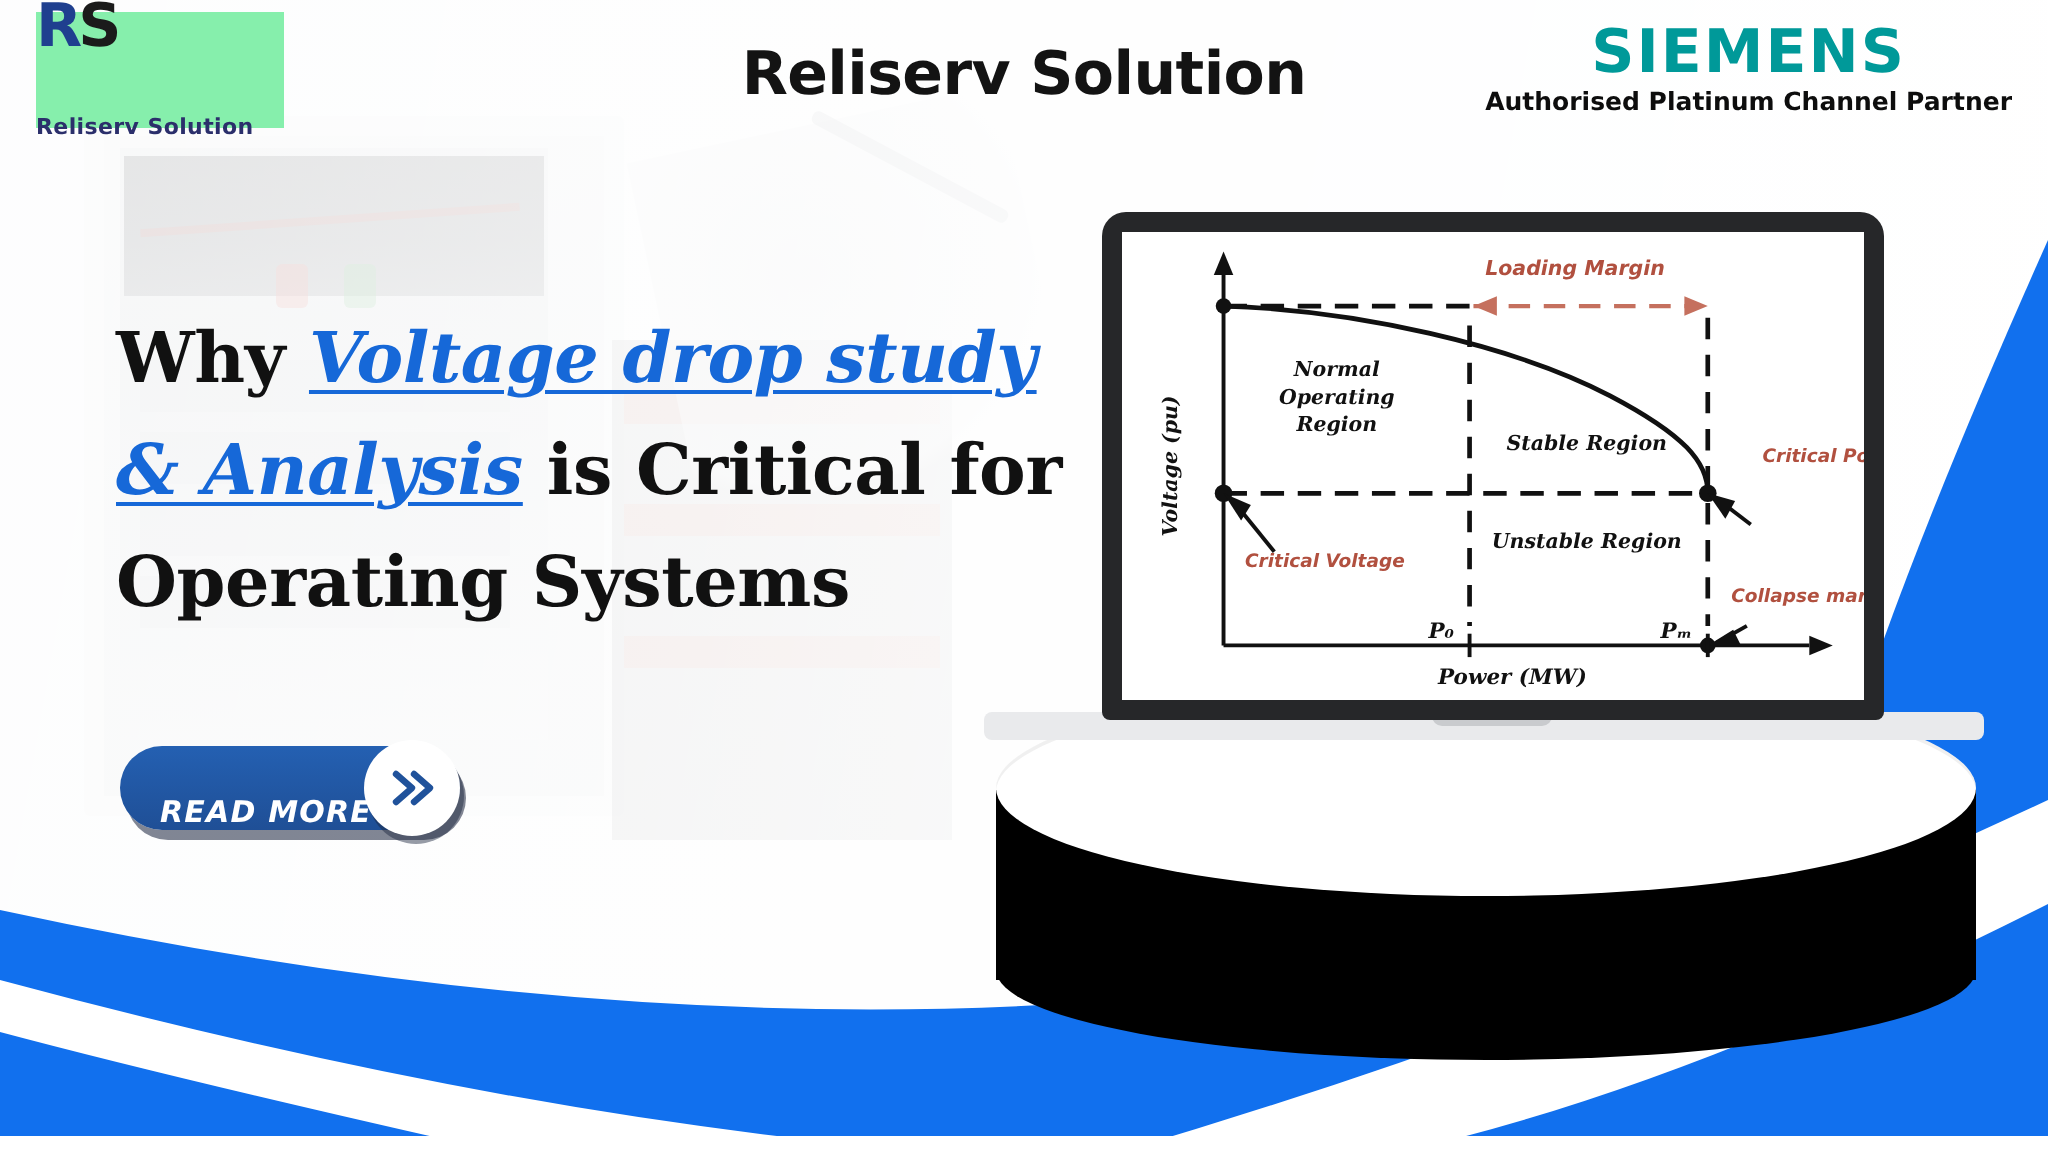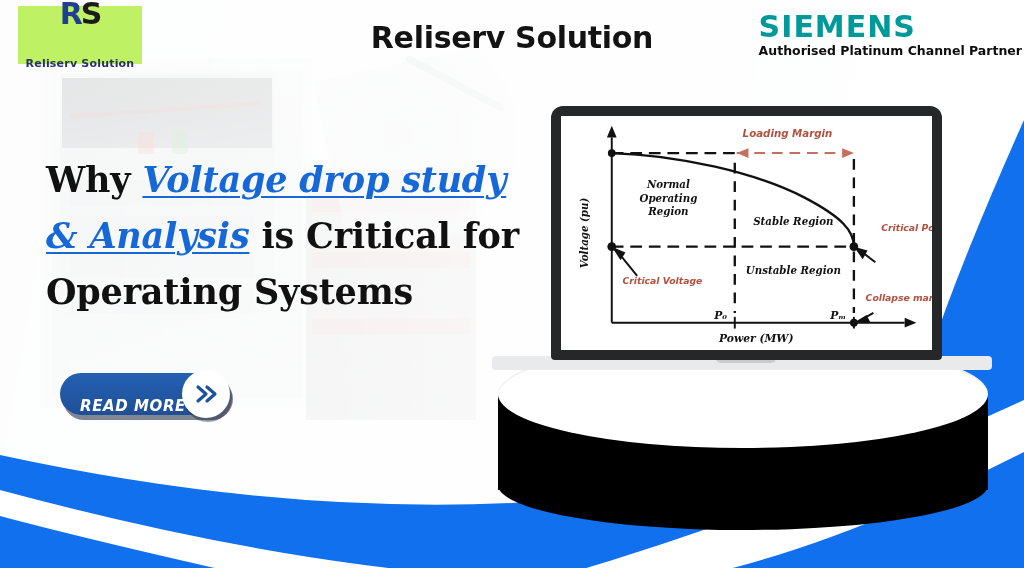--- a/index.html
+++ b/index.html
@@ -33,36 +33,36 @@
   .pen{position:absolute;left:400px;top:80px;width:110px;height:7px;background:#9aa0a6;
      opacity:.5;transform:rotate(28deg);border-radius:3px;}
   .bg-fade{position:absolute;inset:0;
      background:linear-gradient(100deg,rgba(255,255,255,.80) 0%,rgba(255,255,255,.86) 35%,rgba(255,255,255,.93) 60%,rgba(255,255,255,.97) 100%);}
 
   
   .deco{position:absolute;inset:0;pointer-events:none;}
 
   
   .logo-rs{position:absolute;left:18px;top:6px;width:124px;height:58px;
-     background:#bef264;display:flex;flex-direction:column;align-items:center;justify-content:center;gap:28px;}
+     background:#86efac;display:flex;flex-direction:column;align-items:flex-start;justify-content:center;gap:28px;}
   .logo-rs-mark{font-family:"DejaVu Sans",sans-serif;font-weight:bold;font-size:30px;line-height:28px;
      letter-spacing:-2px;color:#1b1b1b;}
   .logo-rs-mark .r{color:#1f3f8f;}
   .logo-rs-word{font-family:"DejaVu Sans",sans-serif;font-size:11px;font-weight:bold;color:#2b2f6b;letter-spacing:.2px;margin-top:1px;}
 
   .site-title{position:absolute;left:0;right:0;top:20px;text-align:center;
      font-family:"DejaVu Sans",sans-serif;font-weight:bold;font-size:30px;color:#131313;letter-spacing:-.3px;}
 
-  .siemens{position:absolute;right:2px;top:12px;}
+  .siemens{position:absolute;right:18px;top:12px;text-align:center;}
   .siemens-mark{font-family:"DejaVu Sans",sans-serif;font-weight:bold;font-size:30px;
      letter-spacing:1px;color:#009999;line-height:30px;}
   .siemens-sub{font-family:"DejaVu Sans",sans-serif;font-weight:bold;font-size:12.5px;color:#0d0d0d;margin-top:1px;}
 
   
-  .headline{position:absolute;left:46px;top:152px;width:480px;
+  .headline{position:absolute;left:58px;top:152px;width:480px;
      font-family:"DejaVu Serif","Liberation Serif",serif;font-weight:bold;font-size:35px;
      line-height:56px;color:#111;letter-spacing:-.2px;}
   .headline .lnk{color:#1668d8;font-style:italic;text-decoration:underline;text-underline-offset:4px;
      text-decoration-thickness:2px;}
 
   
   .cta{position:absolute;left:60px;top:373px;height:42px;width:170px;border-radius:24px;
      background:linear-gradient(180deg,#2460b2 0%,#1f4f96 100%);
      box-shadow:3px 5px 0 rgba(25,35,60,.55);display:flex;align-items:flex-end;font-style:italic;}
   .cta-label{font-family:"DejaVu Sans",sans-serif;font-weight:bold;font-size:15px;color:#fff;

